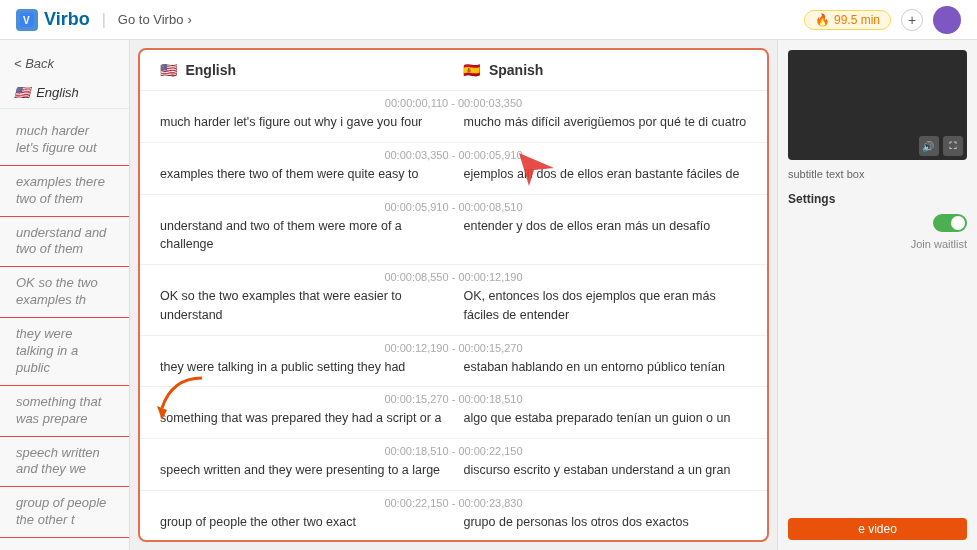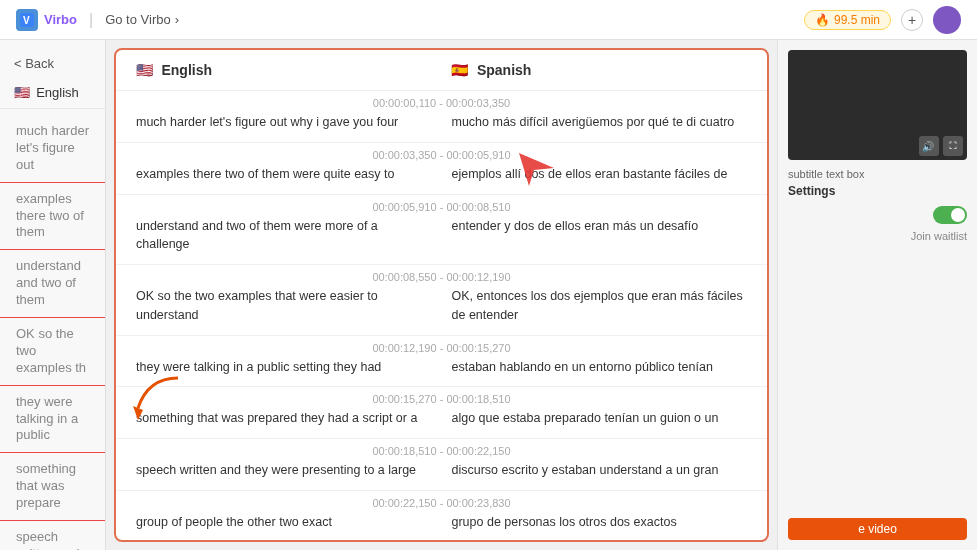--- a/index.html
+++ b/index.html
@@ -30,23 +30,23 @@
     .logo-icon {
       width: 22px;
       height: 22px;
       background: #4a90d9;
       border-radius: 4px;
       display: flex;
       align-items: center;
       justify-content: center;
     }
     .logo-text {
-      font-size: 13px;
+      font-size: 18px;
       font-weight: 600;
-      color: #8b5cf6;
+      color: #0369a1;
     }
     .topbar-divider {
       color: #ccc;
       margin: 0 4px;
     }
     .go-to-virbo {
       font-size: 13px;
       color: #555;
       display: flex;
       align-items: center;
@@ -89,25 +89,26 @@
     }
 
     
     .main-layout {
       display: flex;
       height: calc(550px - 40px);
     }
 
     
     .sidebar {
-      width: 106px;
+      width: 130px;
       background: #f8f8f8;
       border-right: 1px solid #e0e0e0;
       padding: 10px 0;
       overflow: hidden;
+      font-style: italic;
     }
     .back-btn {
       display: flex;
       align-items: center;
       gap: 4px;
       padding: 6px 14px;
       font-size: 13px;
       color: #555;
       cursor: pointer;
     }
@@ -241,20 +242,21 @@
       border-radius: 3px;
       display: flex;
       align-items: center;
       justify-content: center;
       color: white;
       font-size: 10px;
     }
     .subtitle-text-box-label {
       font-size: 11px;
       color: #666;
+      margin-bottom: 8px;
     }
     .settings-section {
       margin-top: 4px;
     }
     .settings-title {
       font-size: 12px;
       font-weight: 600;
       color: #333;
       margin-bottom: 8px;
     }

